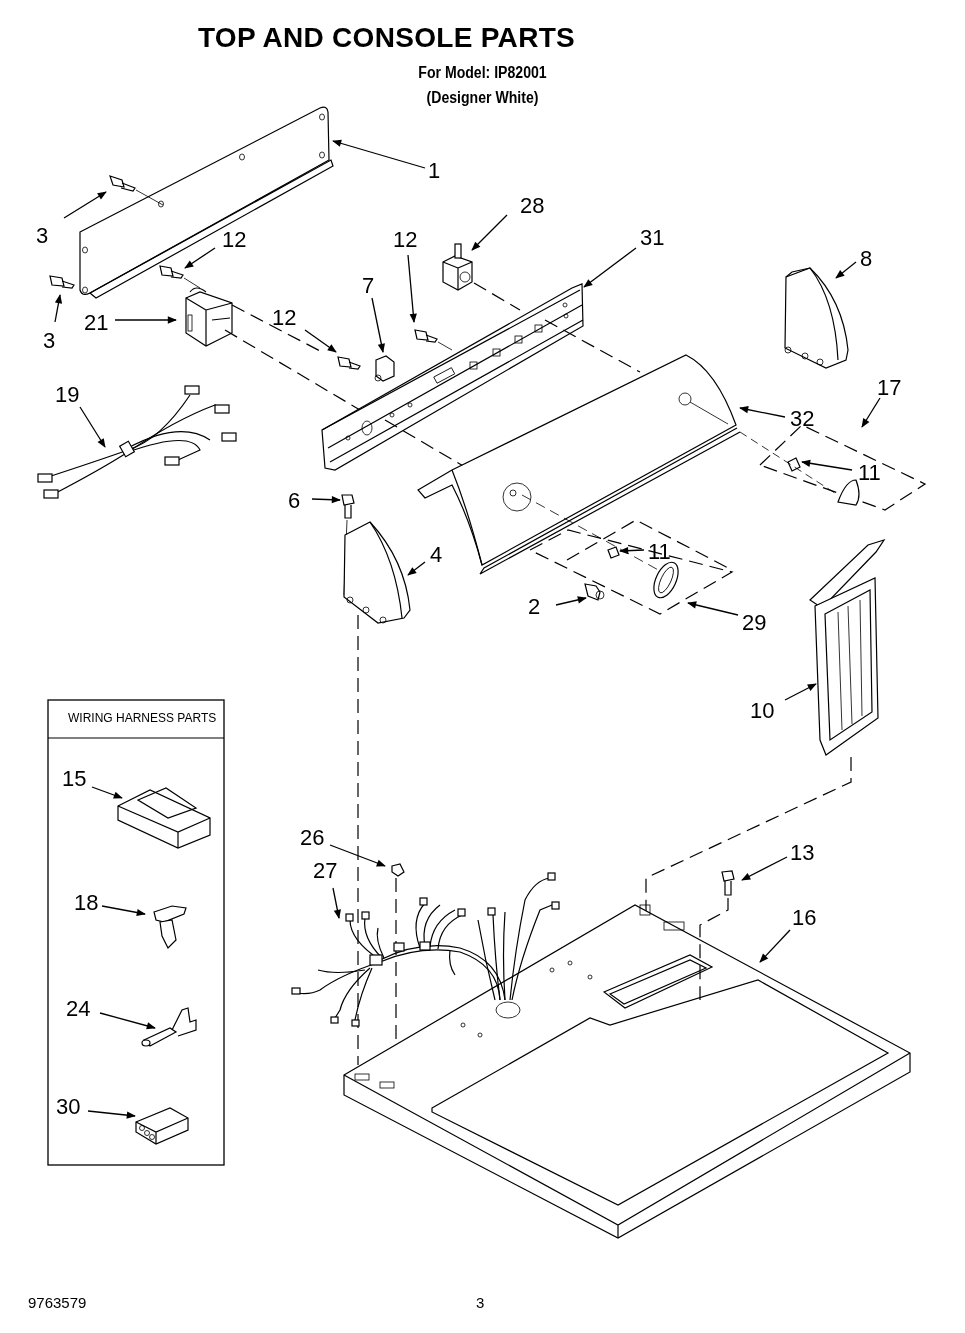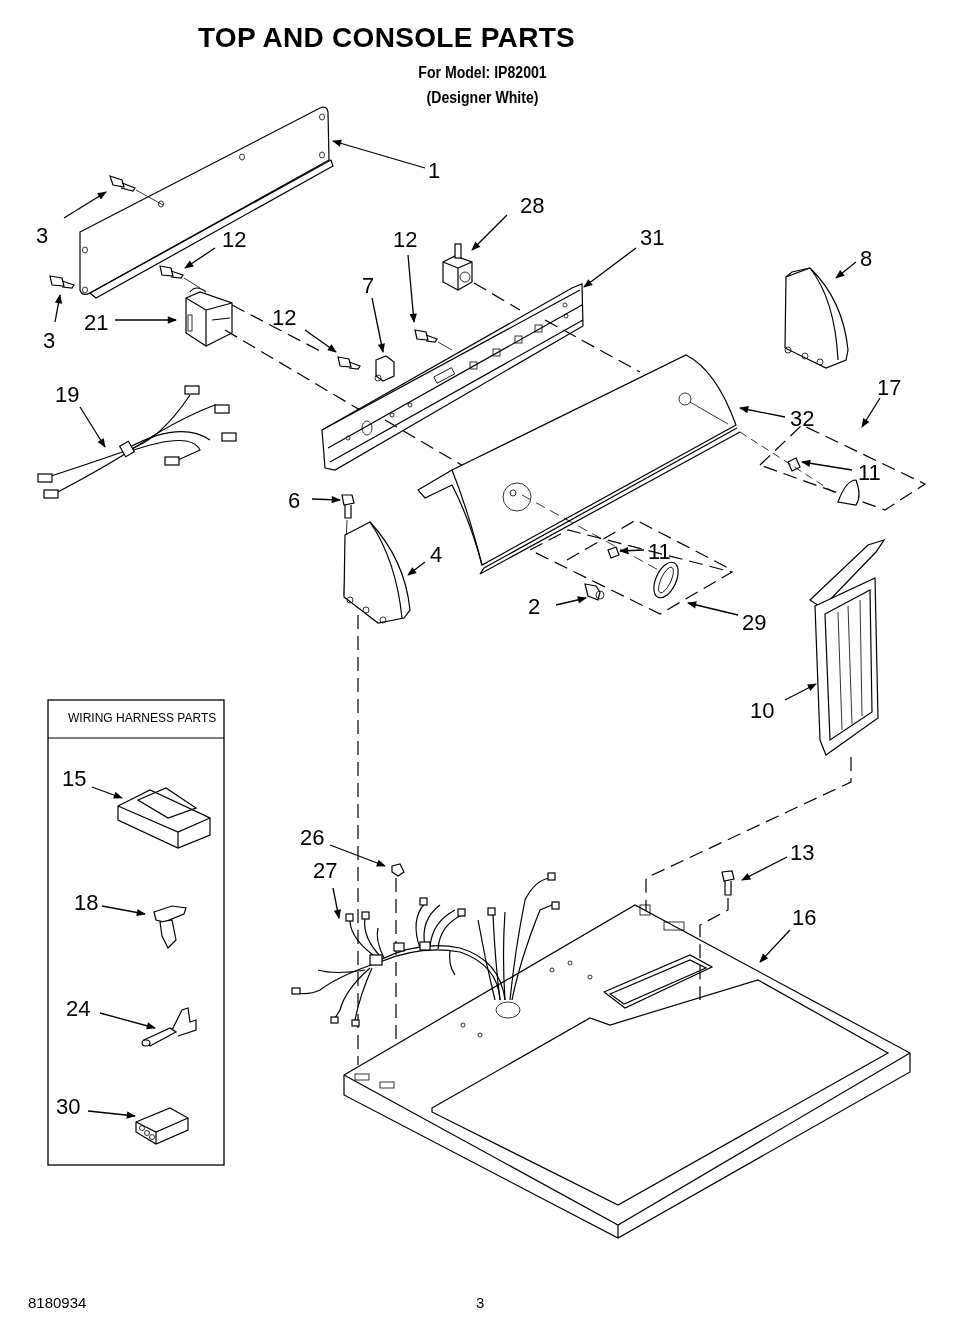--- a/index.html
+++ b/index.html
@@ -337,14 +337,14 @@
     <g>
       <path class="lnf" d="M136,1122 L170,1108 L188,1118 L188,1130 L156,1144 L136,1132 Z"></path>
       <path class="ln" d="M136,1122 L156,1132 L188,1118 M156,1132 L156,1144"></path>
       <circle class="thin" cx="142" cy="1128" r="2.5"></circle>
       <circle class="thin" cx="147" cy="1133" r="2.5"></circle>
       <circle class="thin" cx="152" cy="1137" r="2.5"></circle>
     </g>
   </g>
 </svg>
 
-<div class="footer-left">8180934</div>
+<div class="footer-left">9763579</div>
 <div class="footer-center">3</div>
 
 </body></html>

